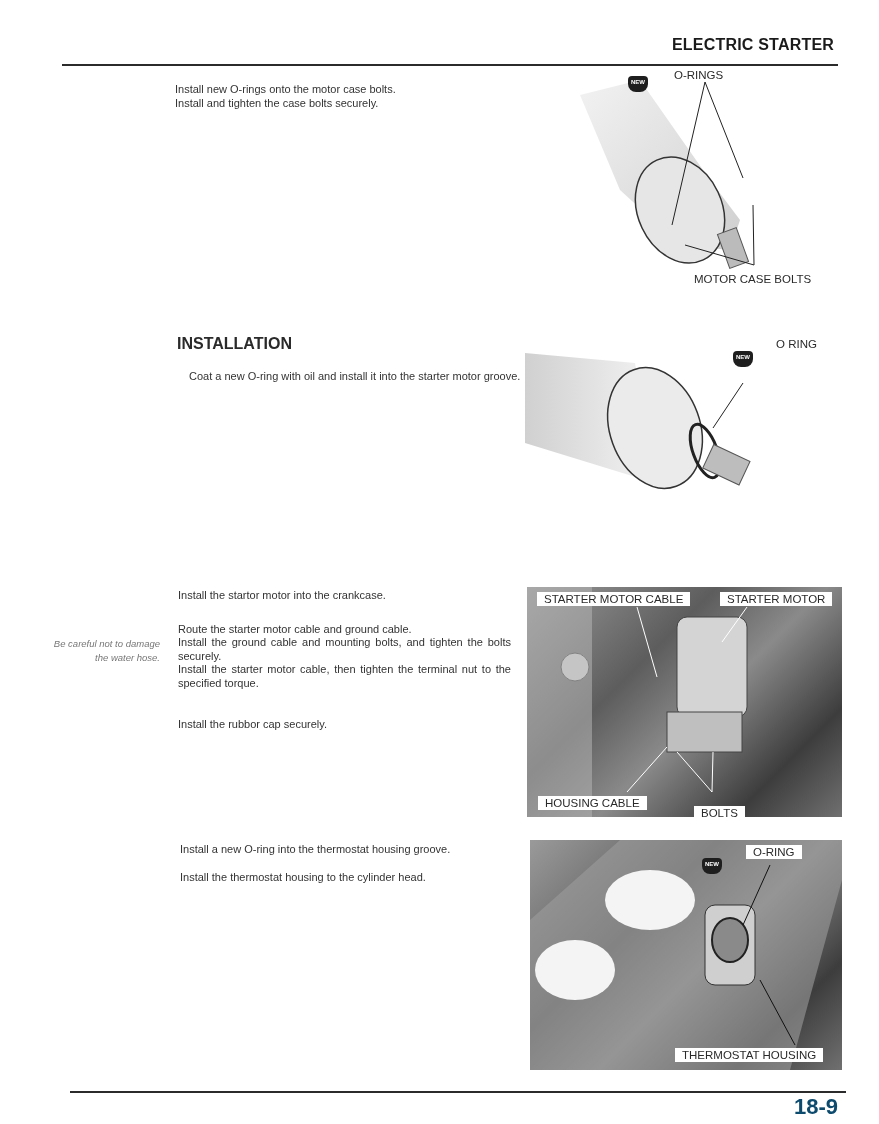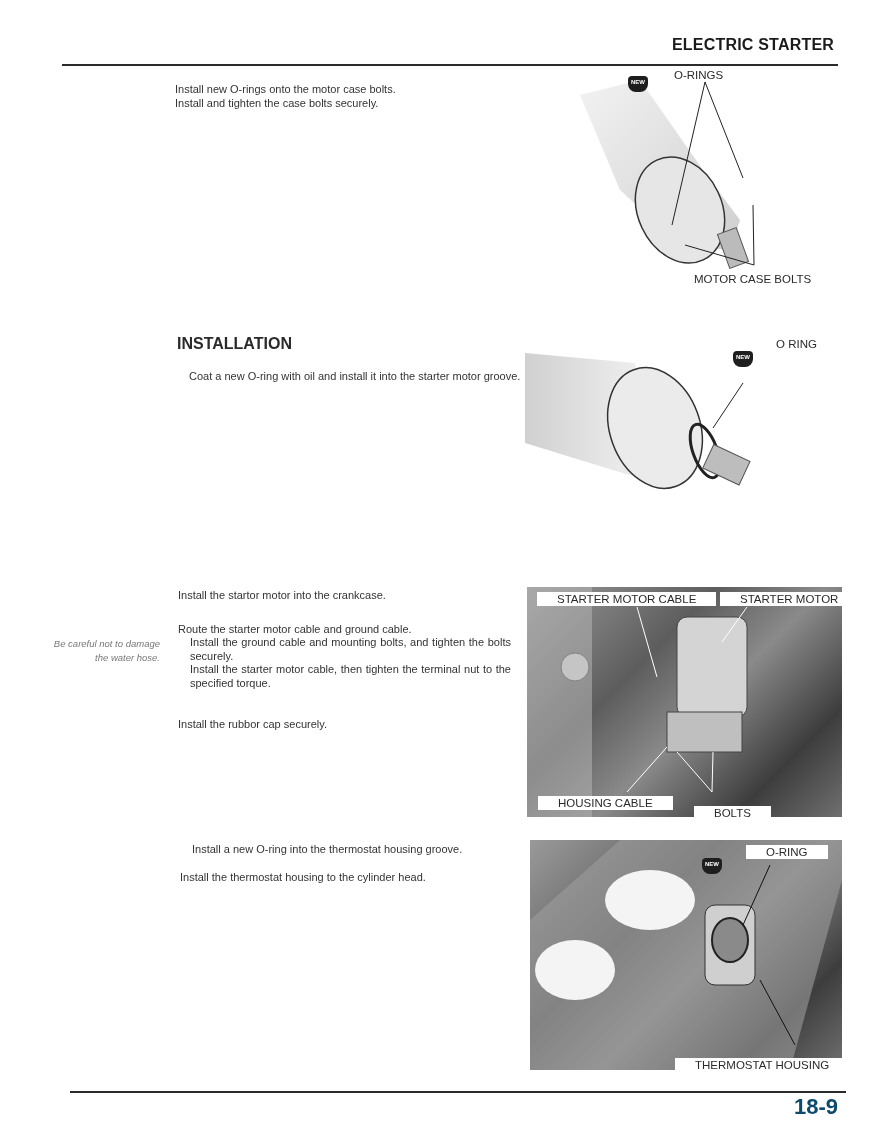--- a/index.html
+++ b/index.html
@@ -4,28 +4,28 @@
 <style>
   html, body { margin: 0; padding: 0; background: #fff; }
   body { width: 879px; height: 1124px; position: relative; overflow: hidden;
          font-family: "Liberation Sans", sans-serif; color: #2a2a2a; }
   .abs { position: absolute; }
   .header-title { left: 672px; top: 36px; font-size: 16px; font-weight: bold; letter-spacing: 0.2px; color: #1b1b1b; }
   .rule-top { left: 62px; top: 64px; width: 776px; height: 2px; background: #2b2b2b; }
   .rule-bottom { left: 70px; top: 1091px; width: 776px; height: 2px; background: #2b2b2b; }
   .page-num { left: 794px; top: 1094px; font-size: 22px; font-weight: bold; color: #0c4a6e; }
   .para { font-size: 11px; line-height: 13.5px; color: #333; }
-  .justify { text-align: justify; text-align-last: left; margin-left: 12px; }
+  .justify { text-align: justify; text-align-last: left; }
   .section-title { left: 177px; top: 335px; font-size: 16px; font-weight: bold; color: #2a2a2a; }
   .torque { font-weight: bold; font-size: 10.5px; color: #222; }
   .note { font-style: italic; font-size: 9.5px; line-height: 13.5px; color: #777; text-align: right; width: 110px; }
   .figure { overflow: hidden; }
   .photo { background: linear-gradient(135deg, #9a9a9a 0%, #5d5d5d 35%, #8a8a8a 55%, #3d3d3d 80%, #707070 100%); }
   .callout { font-size: 11.5px; color: #2a2a2a; white-space: nowrap; }
-  .boxed { background: #fff; padding: 0 20px; line-height: 14px; }
+  .boxed { background: #fff; padding: 0 7px; line-height: 14px; }
   .new-badge { width: 20px; height: 16px; background: #1e1e1e; border-radius: 4px 4px 8px 8px; color: #fff; font-size: 6px; font-weight: bold; text-align: center; line-height: 12px; }
 </style>
 </head>
 <body>
 
 <div class="abs header-title">ELECTRIC STARTER</div>
 <div class="abs rule-top"></div>
 
 <div class="abs para" style="left:175px; top:83px; width:330px;">
   <div>Install new O-rings onto the motor case bolts.</div>
@@ -116,17 +116,17 @@
     <path d="M0,80 L90,0 L312,0 L312,40 L260,230 L0,230 Z" fill="#9c9c9c" opacity="0.6"></path>
     <ellipse cx="120" cy="60" rx="45" ry="30" fill="#f4f4f4"></ellipse>
     <ellipse cx="45" cy="130" rx="40" ry="30" fill="#f4f4f4"></ellipse>
     <rect x="175" y="65" width="50" height="80" rx="10" fill="#cfcfcf" stroke="#333"></rect>
     <ellipse cx="200" cy="100" rx="18" ry="22" fill="#8a8a8a" stroke="#222" stroke-width="2"></ellipse>
     <line x1="240" y1="25" x2="213" y2="85" stroke="#111" stroke-width="1"></line>
     <line x1="265" y1="205" x2="230" y2="140" stroke="#111" stroke-width="1"></line>
   </svg>
   <div class="abs new-badge" style="left:172px; top:18px;">NEW</div>
   <div class="abs callout boxed" style="left:216px; top:5px;">O-RING</div>
-  <div class="abs callout boxed" style="left:145px; top:218px;">THERMOSTAT HOUSING</div>
+  <div class="abs callout boxed" style="left:145px; top:208px;">THERMOSTAT HOUSING</div>
 </div>
 
 <div class="abs rule-bottom"></div>
 <div class="abs page-num">18-9</div>
 
 </body></html>

